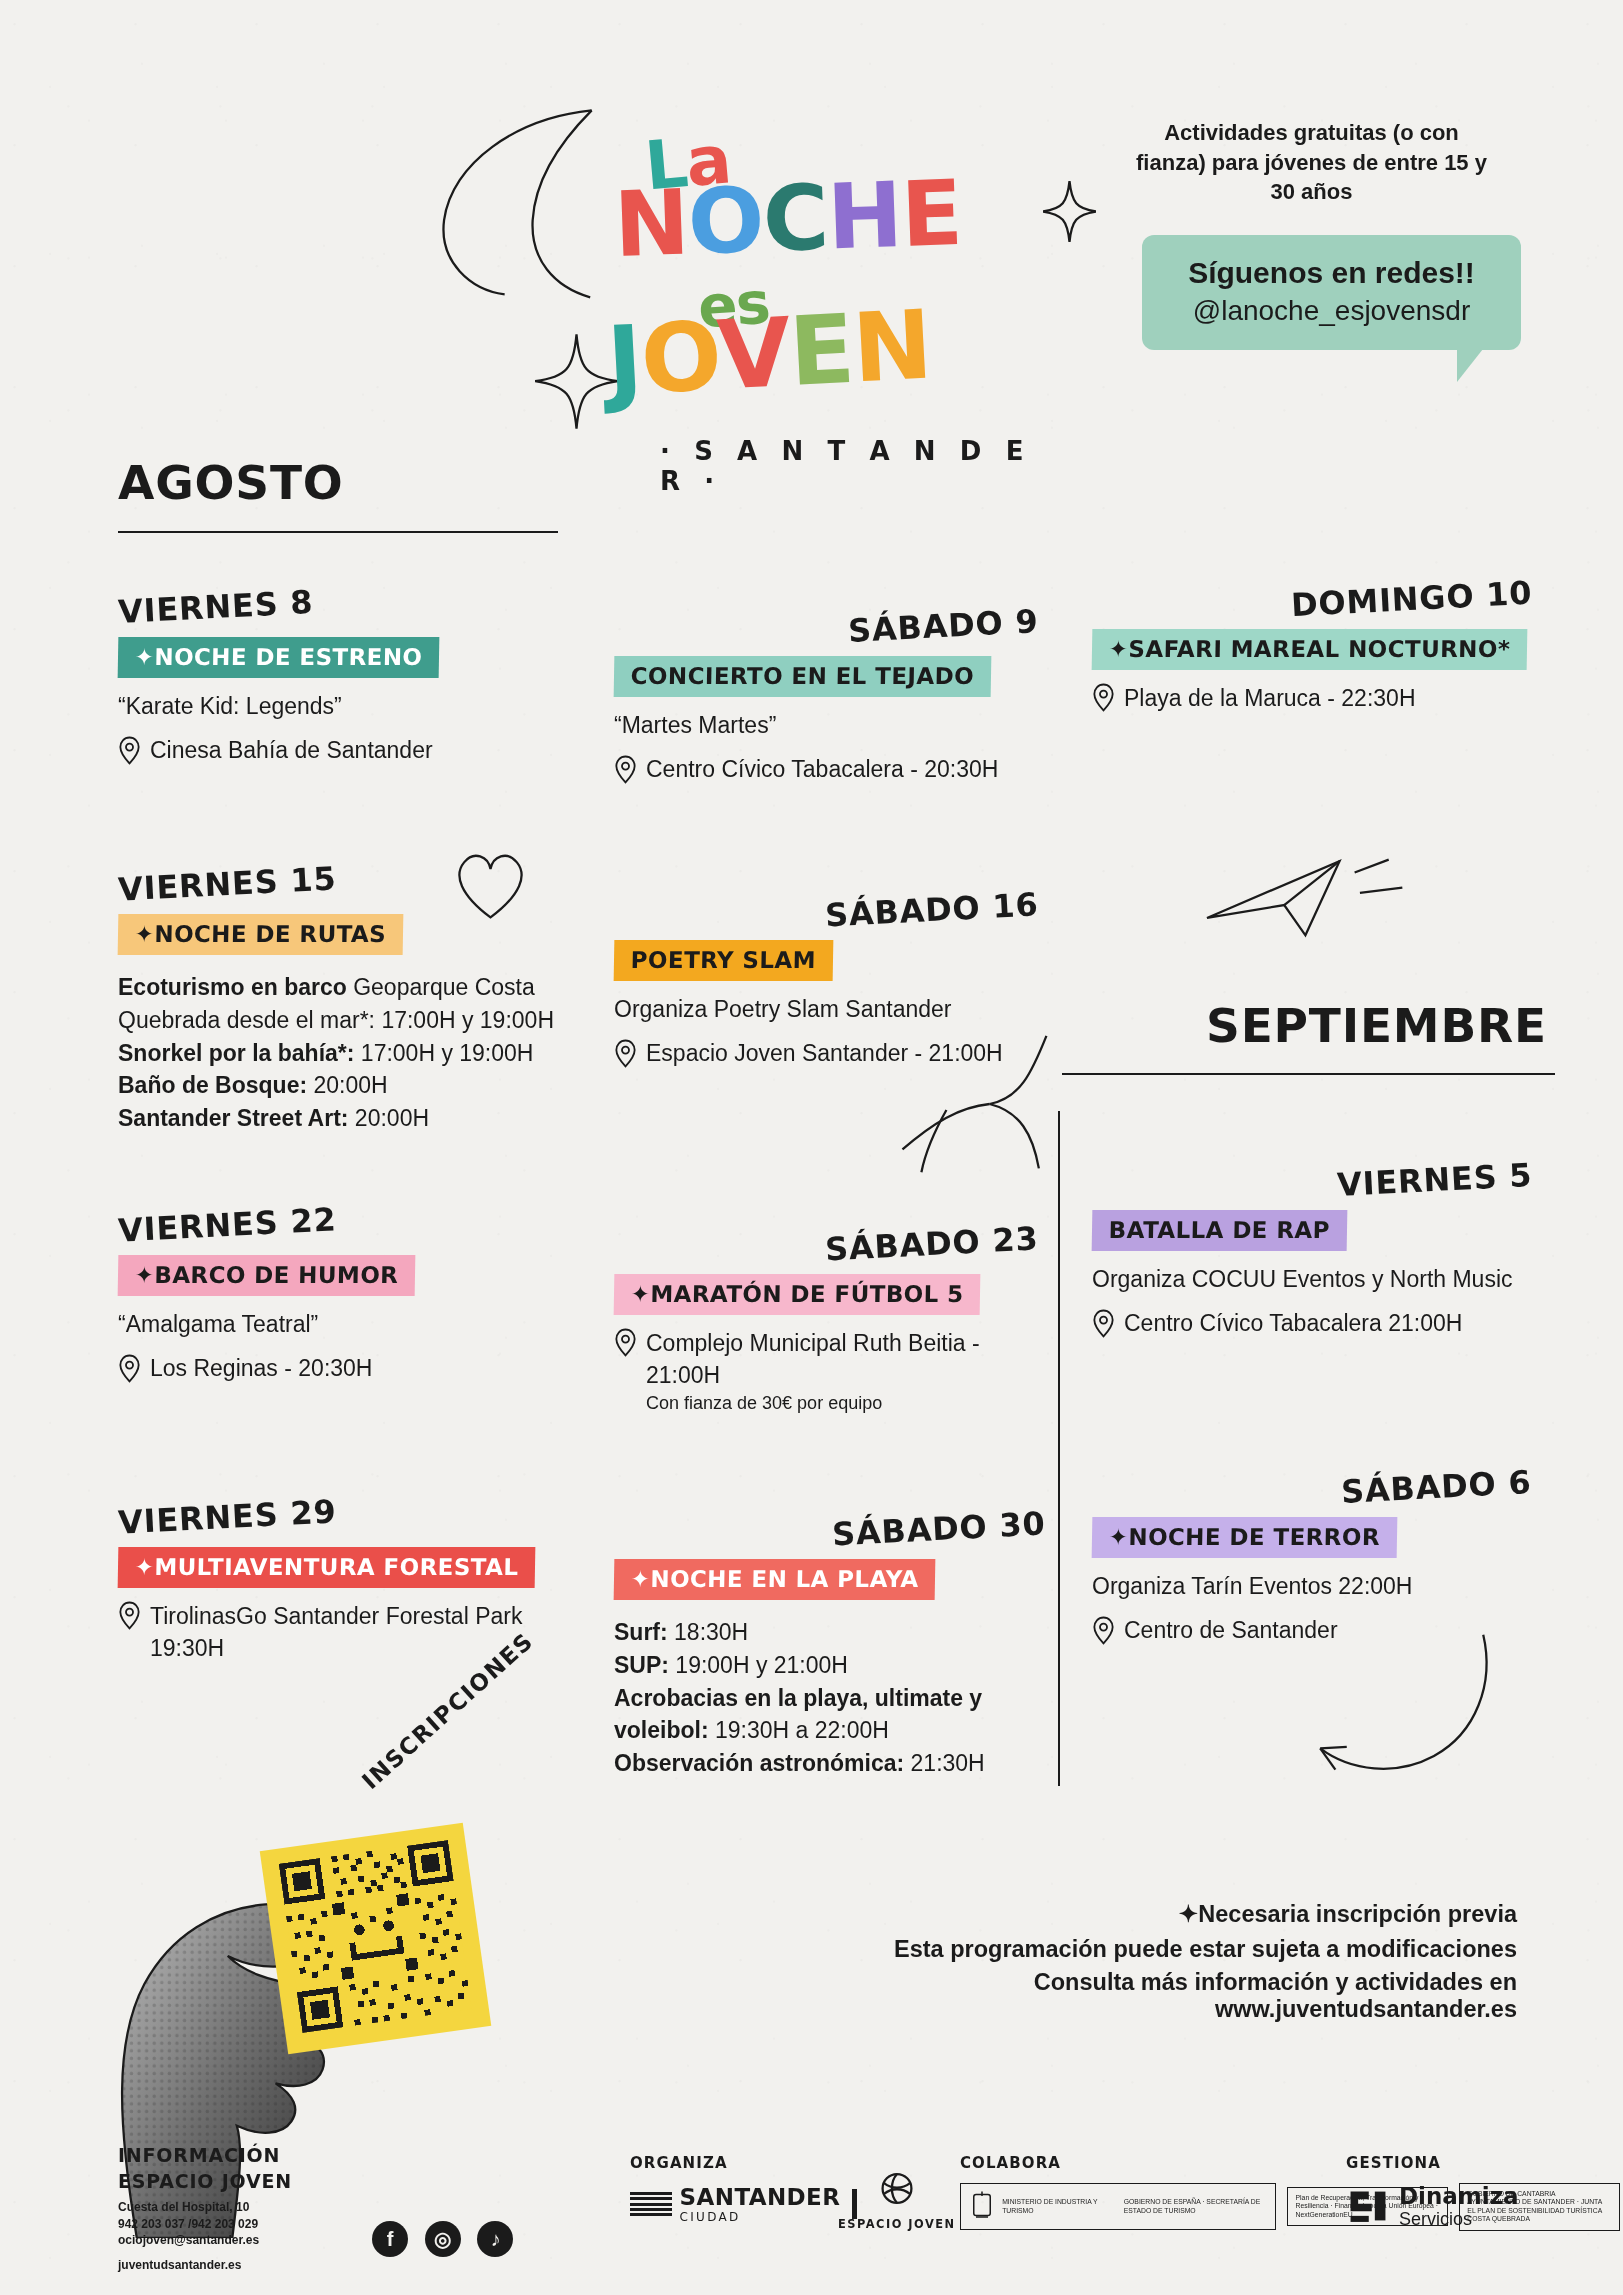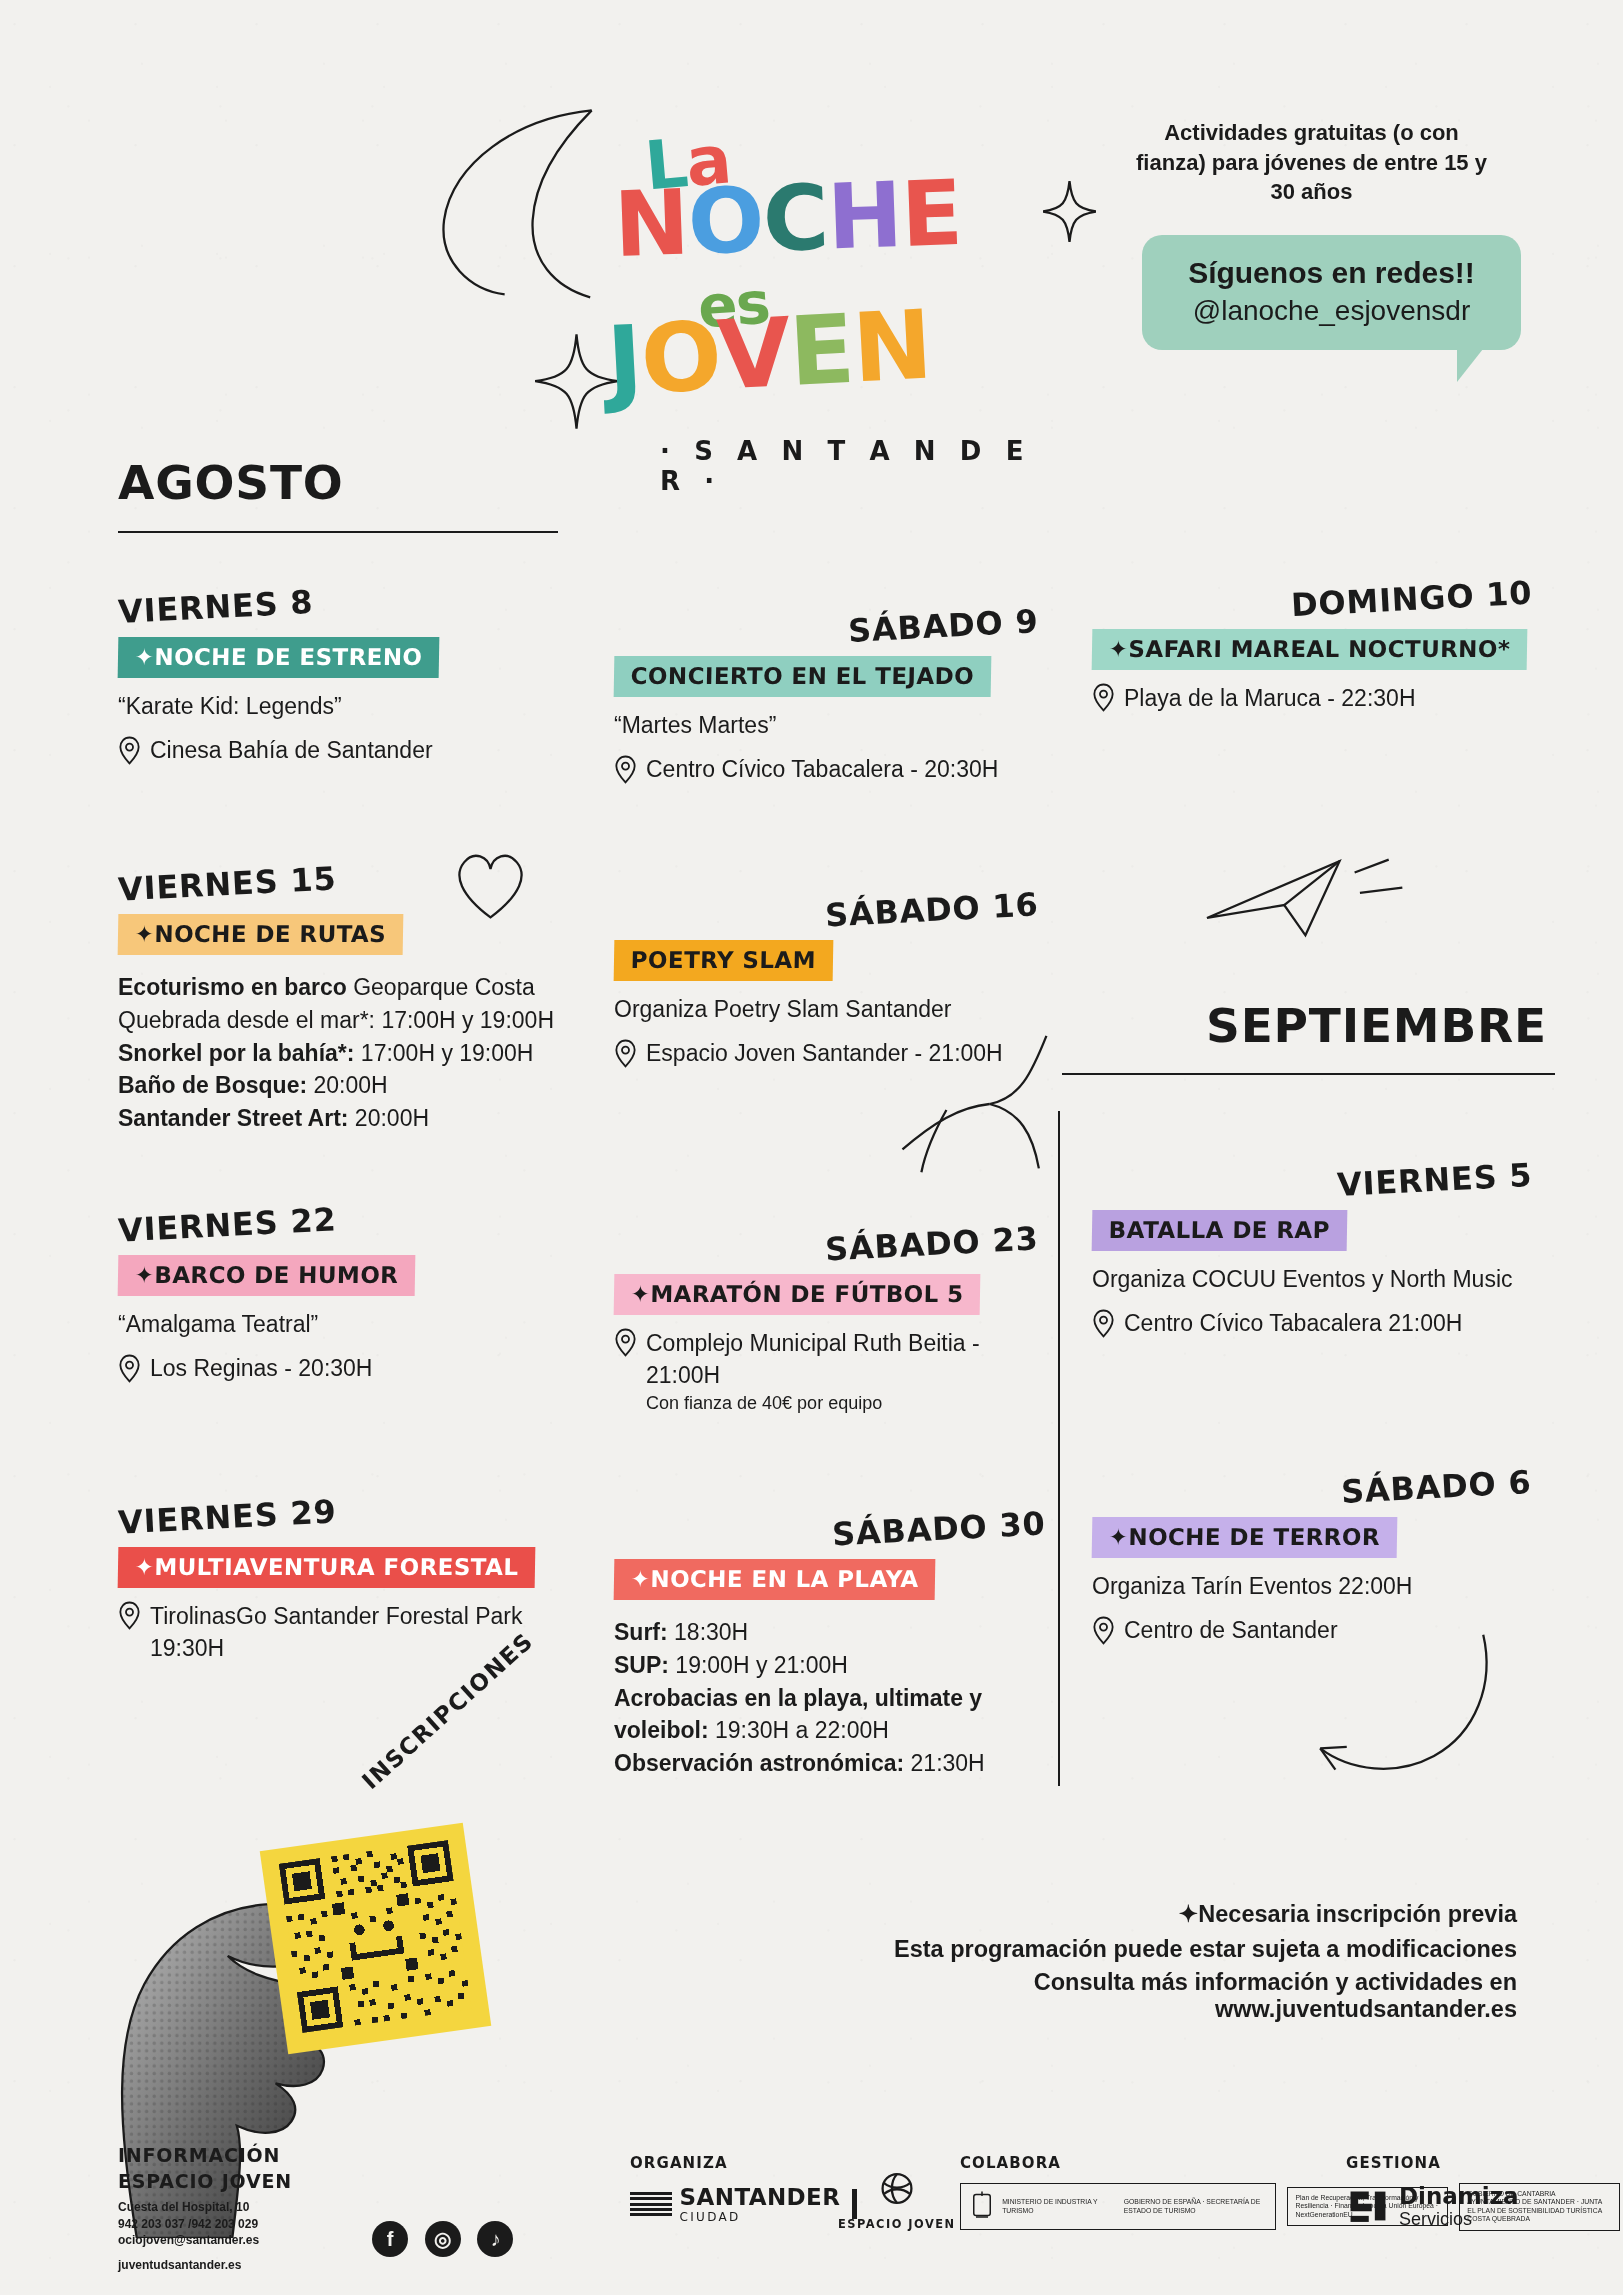--- a/index.html
+++ b/index.html
@@ -74,21 +74,21 @@
     font-family: "DejaVu Sans", sans-serif;
     color: #1b1b1b;
   }
 
   .header-note {
     position: absolute; right: 133px; top: 118px; width: 357px;
     text-align: center; font-weight: bold; font-size: 22px; line-height: 1.35;
   }
   .bubble {
     position: absolute; right: 102px; top: 235px; width: 379px;
-    background: #9fd0bd; border-radius: 20px; padding: 21px 15px 23px;
+    background: #9fd0bd; border-radius: 12px; padding: 21px 15px 23px;
     text-align: center;
   }
   .bubble .t1 { font-weight: bold; font-size: 30px; margin-bottom: 4.6px; }
   .bubble .t2 { font-size: 28px; }
   .bubble::after {
     content: ""; position: absolute; right: 38px; bottom: -32px;
     border-left: 26px solid #9fd0bd;
     border-bottom: 33px solid transparent;
   }
 
@@ -318,21 +318,21 @@
   <div class="event" style="left:614px; top:1225px; width:425px;">
     <div style="text-align:right;"><span class="day">SÁBADO 23</span></div>
     <div><span class="tag pink2">✦MARATÓN DE FÚTBOL 5</span></div>
     <div class="loc">
       <svg class="pin" width="23" height="29" viewBox="0 0 30 38">
           <path d="M15 2 C8 2 3 7.5 3 14.5 C3 23 15 36 15 36 C15 36 27 23 27 14.5 C27 7.5 22 2 15 2 Z" fill="none" stroke="#1b1b1b" stroke-width="2.4"></path>
           <circle cx="15" cy="14.5" r="4.6" fill="none" stroke="#1b1b1b" stroke-width="2.4"></circle>
         </svg>
       <span>Complejo Municipal Ruth Beitia - 21:00H</span>
     </div>
-    <div class="small" style="margin-left:32px;">Con fianza de 40€ por equipo</div>
+    <div class="small" style="margin-left:32px;">Con fianza de 30€ por equipo</div>
   </div>
 
   <div class="event" style="left:614px; top:1510px; width:432px;">
     <div style="text-align:right;"><span class="day">SÁBADO 30</span></div>
     <div><span class="tag red2">✦NOCHE EN LA PLAYA</span></div>
     <div class="line" style="margin-top:16.7px;">
       <div><b>Surf:</b><span> 18:30H</span></div>
       <div><b>SUP:</b><span> 19:00H y 21:00H</span></div>
       <div><b>Acrobacias en la playa, ultimate y voleibol:</b><span> 19:30H a 22:00H</span></div>
       <div><b>Observación astronómica:</b><span> 21:30H</span></div>

